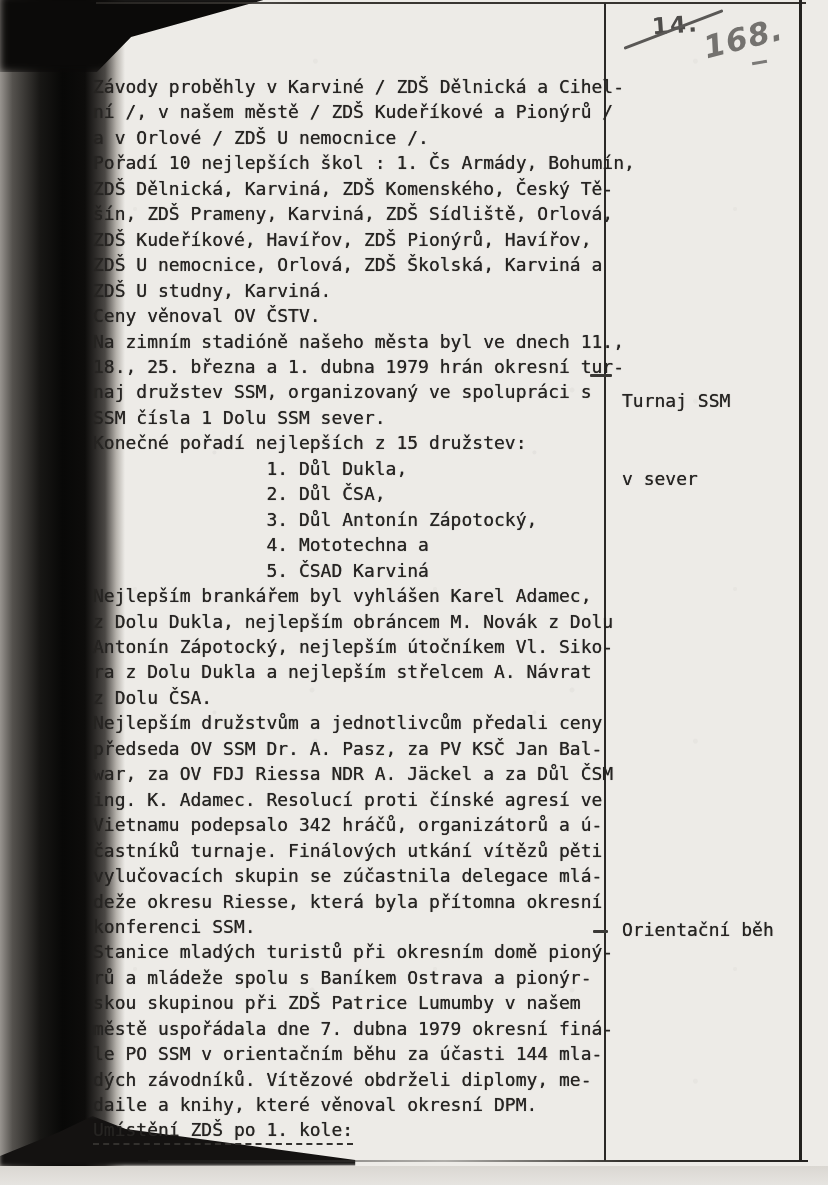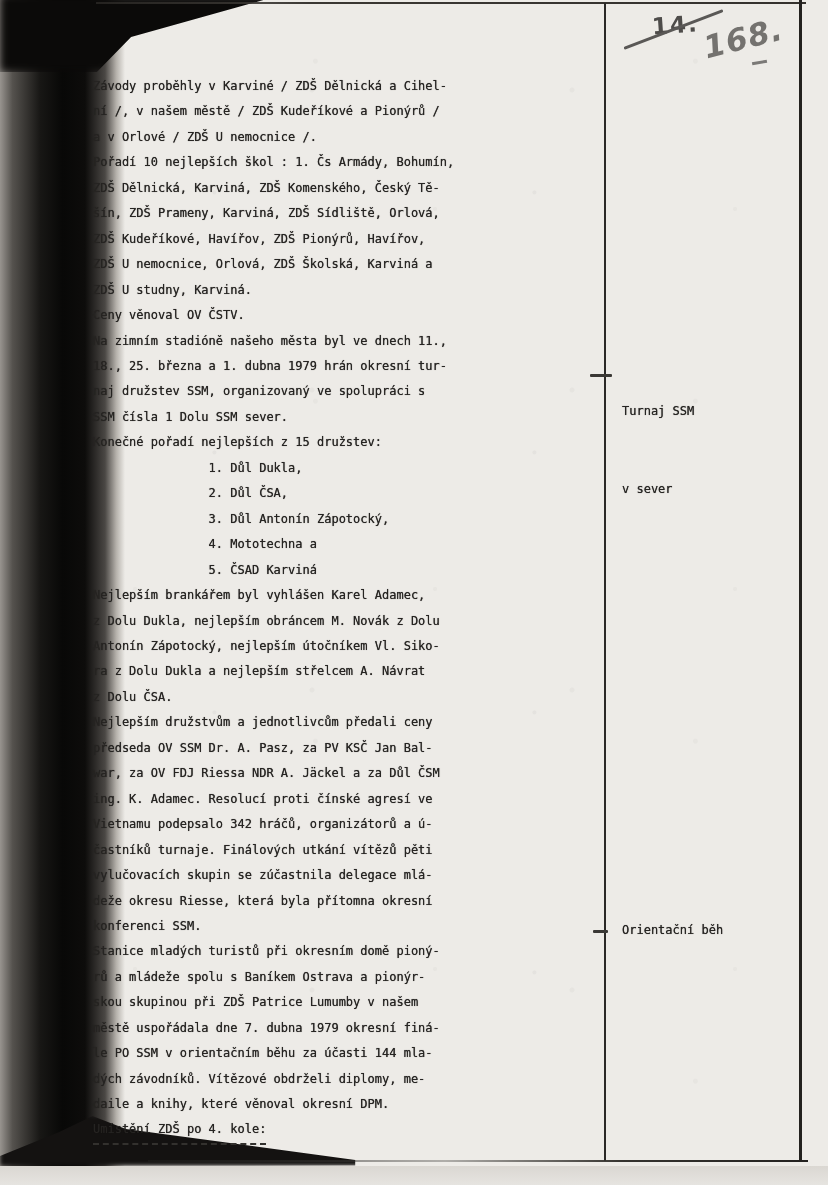--- a/index.html
+++ b/index.html
@@ -36,29 +36,29 @@
   
   .rule-top    { position:absolute; left:96px;  top:2px;    width:710px; height:2px;  background:linear-gradient(90deg,rgba(58,55,51,.55),#3a3733 30%,#35322e 100%); }
   .rule-v      { position:absolute; left:604px; top:3px;    width:2px;   height:1158px; background:#2b2927; }
   .rule-right  { position:absolute; left:799px; top:0;      width:3px;   height:1161px; background:#23211f; }
   .rule-bottom { position:absolute; left:148px; top:1160px; width:660px; height:2px;
                  background:linear-gradient(90deg,#1b1a18 0%,rgba(60,58,55,.5) 30%,rgba(60,58,55,.35) 45%,#35332f 72%,#23211f 100%); }
   .tick { position:absolute; background:#3a3835; border-radius:1px; }
   .tick1 { left:590px; top:374px; width:22px; height:3px; }
   .tick2 { left:593px; top:930px; width:15px; height:3px; }
   
-  .typed { font-size:12px; letter-spacing:0; text-shadow:0 0 .7px rgba(32,30,28,.85); }
+  .typed { font-size:18px; letter-spacing:0; text-shadow:0 0 .7px rgba(32,30,28,.85); }
   .body-text {
     position:absolute; left:93px; top:74px; width:522px;
     line-height:25.45px; white-space:pre;
   }
   .heading { position:absolute; left:93px; top:1117px; line-height:25px; white-space:pre; }
   .heading span { display:inline-block; border-bottom:2.5px dashed #33312e; padding-bottom:1px; }
   .note { position:absolute; left:622px; line-height:26px; white-space:pre; }
-  .note-hockey { top:346px; }
+  .note-hockey { top:336px; }
   .note-orient { top:917px; }
   
   .pencil { color:#5c5a58; font-family:"DejaVu Sans","Liberation Sans",sans-serif; }
   .pgnum-old { position:absolute; left:652px; top:12px; font-size:23px; letter-spacing:2px;
                transform:rotate(-4deg); font-weight:bold; color:#4e4c4a; }
   .strike    { position:absolute; left:624px; top:47px; width:106px; height:3px; background:#5a5856;
                border-radius:2px; transform:rotate(-21deg); transform-origin:left center; }
   .pgnum-new { position:absolute; left:703px; top:20px; font-size:31px; font-style:italic;
                letter-spacing:1px; transform:rotate(-14deg); color:#74726f; font-weight:bold; }
   .pencil-dash { position:absolute; left:752px; top:61px; width:15px; height:2.5px;
@@ -121,21 +121,21 @@
 deže okresu Riesse, která byla přítomna okresní
 konferenci SSM.
 Stanice mladých turistů při okresním domě pioný-
 rů a mládeže spolu s Baníkem Ostrava a pionýr-
 skou skupinou při ZDŠ Patrice Lumumby v našem
 městě uspořádala dne 7. dubna 1979 okresní finá-
 le PO SSM v orientačním běhu za účasti 144 mla-
 dých závodníků. Vítězové obdrželi diplomy, me-
 daile a knihy, které věnoval okresní DPM.</div>
 
-  <div class="heading typed"><span>Umístění ZDŠ po 4. kole:</span></div>
+  <div class="heading typed"><span>Umístění ZDŠ po 1. kole:</span></div>
 
   <div class="note note-hockey typed">
     <div>Turnaj SSM</div>
     <div>v sever</div>
   </div>
   <div class="note note-orient typed">Orientační běh</div>
 
 </div>
 
 </body></html>

